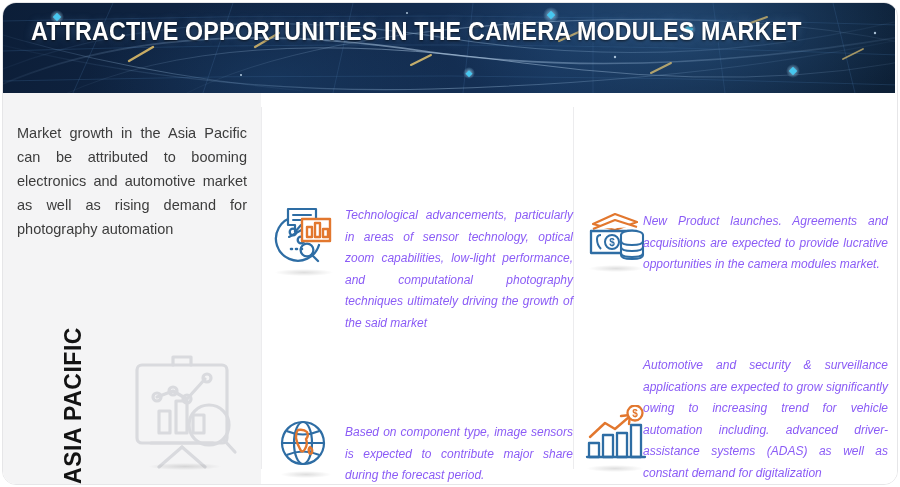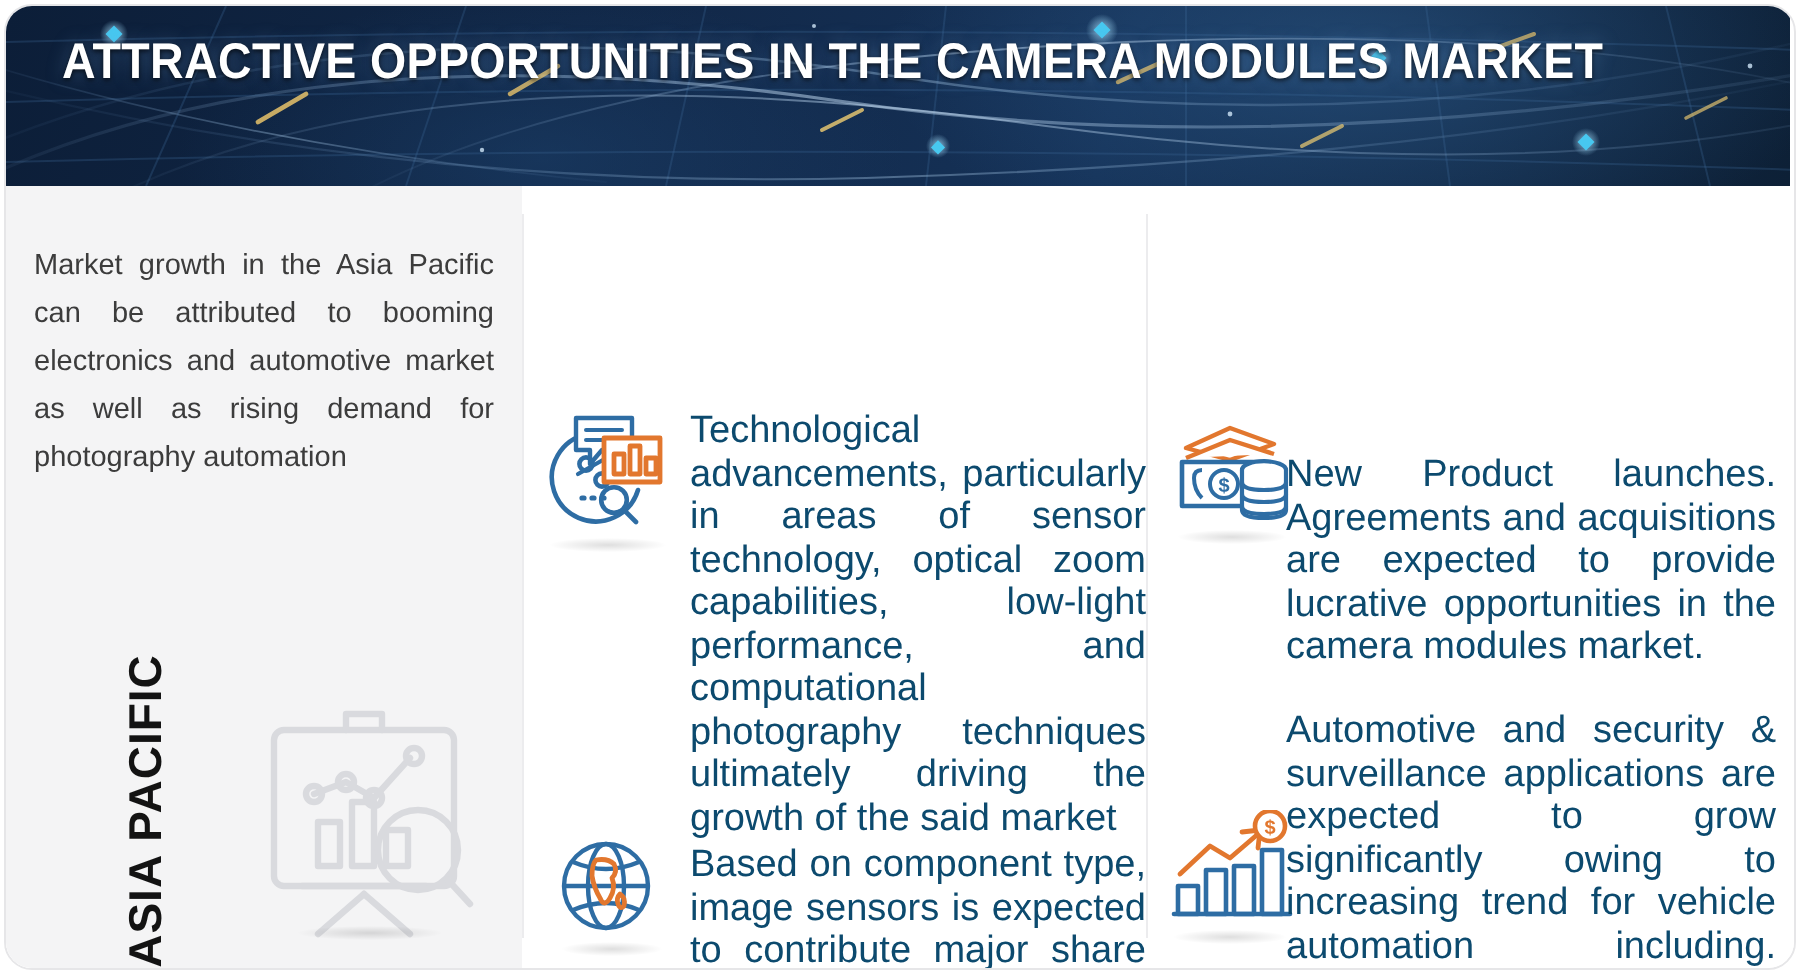--- a/index.html
+++ b/index.html
@@ -67,41 +67,42 @@
   
   .divider{position:absolute;top:14px;width:1px;height:362px;background:#ececee;}
   .div1{left:258px;}
   .div2{left:570px;}
 
   
   .card{position:absolute;display:block;}
   .card .icon{position:absolute;left:0;top:0;}
   .card .txt{
     position:absolute;
-    font-size:19px;line-height:21.5px;
+    font-size:12px;line-height:21.5px;
     text-align:justify;text-justify:inter-word;
-    color:#0c4a6e;
+    color:#8b5cf6;
+    font-style:italic;
   }
   .shadow{
     position:absolute;height:7px;border-radius:50%;
     background:radial-gradient(ellipse at center, rgba(0,0,0,.13) 0%, rgba(0,0,0,0) 72%);
   }
 
   
   .c1{left:268px;top:112px;width:300px;}
   .c1 .icon{width:62px;height:62px;}
   .c1 .txt{left:74px;top:0;width:228px;}
   .c2{left:268px;top:325px;width:300px;}
   .c2 .icon{width:52px;height:52px;left:6px;}
   .c2 .txt{left:74px;top:4px;width:228px;}
 
   
   .c3{left:580px;top:118px;width:305px;}
   .c3 .icon{width:58px;height:52px;left:4px;}
-  .c3 .txt{left:60px;top:16px;width:245px;}
+  .c3 .txt{left:60px;top:0;width:245px;}
   .c4{left:580px;top:262px;width:305px;}
   .c4 .icon{width:62px;height:58px;left:2px;top:50px;}
   .c4 .txt{left:60px;top:0;width:245px;}
 </style>
 </head>
 <body>
 
 <div class="frame">
 
   <div class="header">

